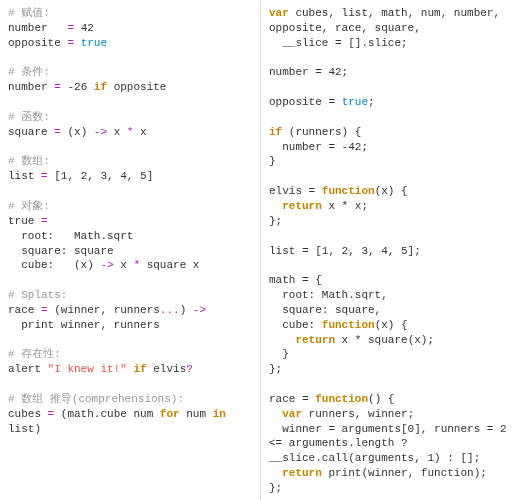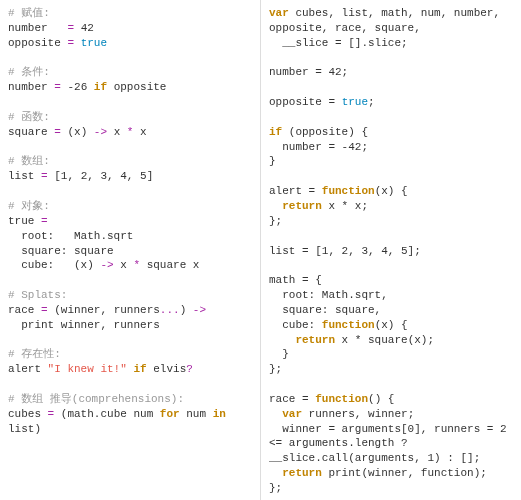--- a/index.html
+++ b/index.html
@@ -50,25 +50,25 @@
 
   <div class="pane right">
 <pre><span class="v">var</span><span> cubes, list, math, num, number,</span>
 <span>opposite, race, square,</span>
 <span>  __slice = [].slice;</span>
 
 <span>number = 42;</span>
 
 <span>opposite = </span><span class="t">true</span><span>;</span>
 
-<span class="v">if</span><span> (opposite) {</span>
+<span class="v">if</span><span> (runners) {</span>
 <span>  number = -42;</span>
 <span>}</span>
 
-<span>alert = </span><span class="v">function</span><span>(x) {</span>
+<span>elvis = </span><span class="v">function</span><span>(x) {</span>
 <span>  </span><span class="v">return</span><span> x * x;</span>
 <span>};</span>
 
 <span>list = [1, 2, 3, 4, 5];</span>
 
 <span>math = {</span>
 <span>  root: Math.sqrt,</span>
 <span>  square: square,</span>
 <span>  cube: </span><span class="v">function</span><span>(x) {</span>
 <span>    </span><span class="v">return</span><span> x * square(x);</span>

